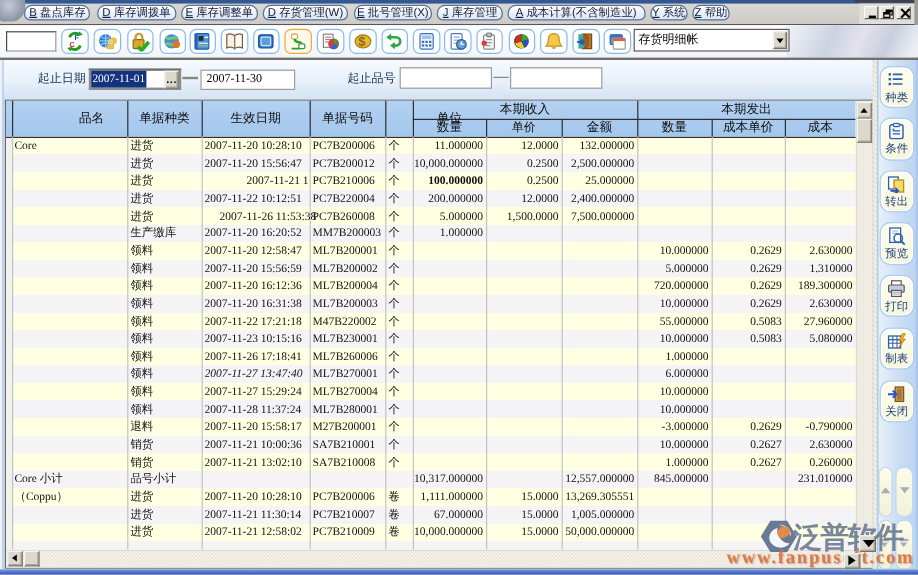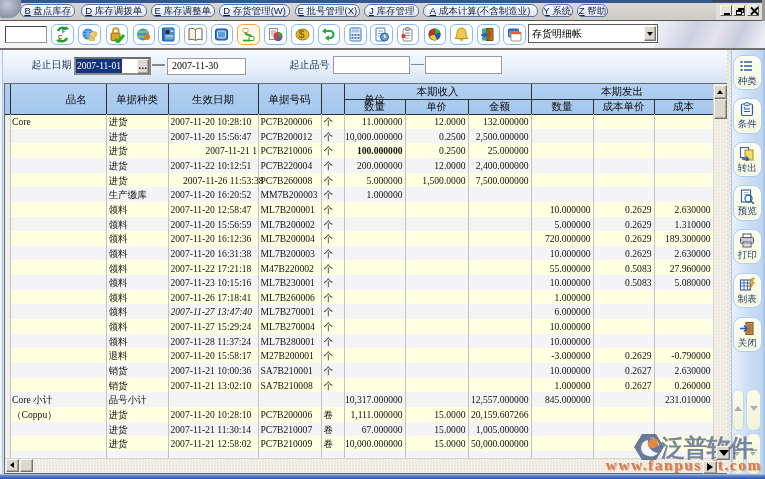--- a/index.html
+++ b/index.html
@@ -390,21 +390,21 @@
 <div class="ct r" style="left:469px;top:392.35px;width:59.5px;">12,557.000000</div>
 <div class="ct r" style="left:532px;top:392.35px;width:58.5px;">845.000000</div>
 <div class="ct r" style="left:655px;top:392.35px;width:55.5px;">231.010000</div>
 <div class="ct" style="left:12.0px;top:407.0px;width:92.5px;">（Coppu）</div>
 <div class="ct" style="left:108.5px;top:407.0px;width:58px;">进货</div>
 <div class="ct" style="left:170.5px;top:407.0px;width:86px;">2007-11-20 10:28:10</div>
 <div class="ct" style="left:260.5px;top:407.0px;width:59px;">PC7B200006</div>
 <div class="ct" style="left:323.5px;top:407.0px;width:19px;">卷</div>
 <div class="ct r" style="left:345px;top:407.0px;width:57.5px;">1,111.000000</div>
 <div class="ct r" style="left:406px;top:407.0px;width:59.5px;">15.0000</div>
-<div class="ct r" style="left:469px;top:407.0px;width:59.5px;">20,159.607266</div>
+<div class="ct r" style="left:469px;top:407.0px;width:59.5px;">13,269.305551</div>
 <div class="ct" style="left:108.5px;top:421.65000000000003px;width:58px;">进货</div>
 <div class="ct" style="left:170.5px;top:421.65000000000003px;width:86px;">2007-11-21 11:30:14</div>
 <div class="ct" style="left:260.5px;top:421.65000000000003px;width:59px;">PC7B210007</div>
 <div class="ct" style="left:323.5px;top:421.65000000000003px;width:19px;">卷</div>
 <div class="ct r" style="left:345px;top:421.65000000000003px;width:57.5px;">67.000000</div>
 <div class="ct r" style="left:406px;top:421.65000000000003px;width:59.5px;">15.0000</div>
 <div class="ct r" style="left:469px;top:421.65000000000003px;width:59.5px;">1,005.000000</div>
 <div class="ct" style="left:108.5px;top:436.3px;width:58px;">进货</div>
 <div class="ct" style="left:170.5px;top:436.3px;width:86px;">2007-11-21 12:58:02</div>
 <div class="ct" style="left:260.5px;top:436.3px;width:59px;">PC7B210009</div>

